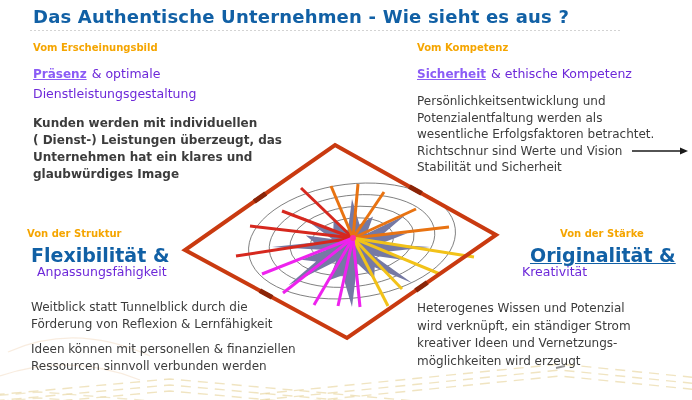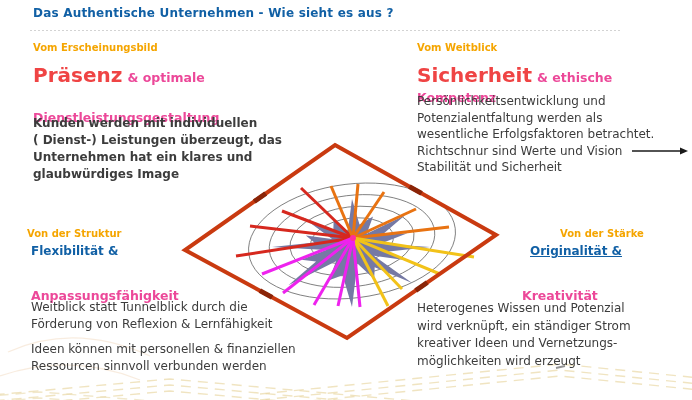--- a/index.html
+++ b/index.html
@@ -1,34 +1,34 @@
 <!DOCTYPE html>
 <html><head>
 <meta charset="utf-8">
 <style>
   html,body{margin:0;padding:0;background:#fff;}
   .slide{position:relative;width:692px;height:400px;background:#ffffff;overflow:hidden;
          font-family:"DejaVu Sans",sans-serif;}
   .abs{position:absolute;}
-  .title{left:33px;top:6px;font-size:12px;font-weight:bold;color:#1160a5;letter-spacing:.2px;}
+  .title{left:33px;top:6px;font-size:18px;font-weight:bold;color:#1160a5;letter-spacing:.2px;}
   .kicker{font-size:10px;font-weight:bold;color:#f5a500;}
-  .head-big{font-size:20px;font-weight:bold;color:#ef4444;}
-  .head-small{font-size:12.5px;font-weight:bold;color:#ec4899;margin-top:24px;}
-  .head-mid{font-size:12px;font-weight:bold;color:#1160a5;}
+  .head-big{font-size:12px;font-weight:bold;color:#8b5cf6;text-decoration:underline;}
+  .head-small{font-size:12.5px;font-weight:normal;color:#6d28d9;}
+  .head-mid{font-size:19px;font-weight:bold;color:#1160a5;}
   .body{font-size:12px;line-height:17px;color:#3c3c3c;white-space:pre-line;}
   .gfx{position:absolute;left:0;top:0;width:692px;height:400px;z-index:0;}
   .txt{z-index:1;}
   
   .tl-kicker{left:33px;top:42px;}   .tl-head{left:33px;top:63px;}
   .tl-head2{left:33px;top:86px;}    .tl-body{left:33px;top:115px;width:300px;font-weight:bold;}
   .tr-kicker{left:417px;top:42px;}  .tr-head{left:417px;top:63px;}
   .tr-body1{left:417px;top:93px;width:300px;line-height:16.5px;}
   .tr-body2{left:417px;top:159px;width:300px;line-height:16.5px;}
   .bl-kicker{left:27px;top:228px;}  .bl-head{left:31px;top:244px;}
-  .bl-head2{left:31px;top:264px;text-align:center;}   .bl-p1{left:31px;top:299px;width:330px;}
+  .bl-head2{left:37px;top:264px;text-align:center;}   .bl-p1{left:31px;top:299px;width:330px;}
   .bl-p2{left:31px;top:341px;width:340px;}
   .br-kicker{left:528px;top:228px;margin-left:32px;} .br-head{left:530px;top:244px;text-decoration:underline;}
   .br-head2{left:522px;top:264px;}  .br-body{left:417px;top:300px;width:280px;line-height:17.5px;}
 </style>
 </head>
 <body>
 
 <div class="slide">
 
   <svg class="gfx" viewBox="0 0 692 400">
@@ -81,21 +81,21 @@
   <div class="abs title txt">Das Authentische Unternehmen - Wie sieht es aus ?</div>
 
   <div class="abs kicker tl-kicker txt">Vom Erscheinungsbild</div>
   <div class="abs tl-head txt"><span class="head-big">Präsenz</span> <span class="head-small">&amp; optimale</span></div>
   <div class="abs head-small tl-head2 txt">Dienstleistungsgestaltung</div>
   <div class="abs body tl-body txt">Kunden werden mit individuellen
 ( Dienst-) Leistungen überzeugt, das
 Unternehmen hat ein klares und
 glaubwürdiges Image</div>
 
-  <div class="abs kicker tr-kicker txt">Vom Weitblick</div>
+  <div class="abs kicker tr-kicker txt">Vom Kompetenz</div>
   <div class="abs tr-head txt"><span class="head-big">Sicherheit</span> <span class="head-small">&amp; ethische Kompetenz</span></div>
   <div class="abs body tr-body1 txt">Persönlichkeitsentwicklung und
 Potenzialentfaltung werden als
 wesentliche Erfolgsfaktoren betrachtet.
 Richtschnur sind Werte und Vision</div>
   <div class="abs body tr-body2 txt">Stabilität und Sicherheit</div>
 
   <div class="abs kicker bl-kicker txt">Von der Struktur</div>
   <div class="abs head-mid bl-head txt">Flexibilität &amp;</div>
   <div class="abs head-small bl-head2 txt">Anpassungsfähigkeit</div>

